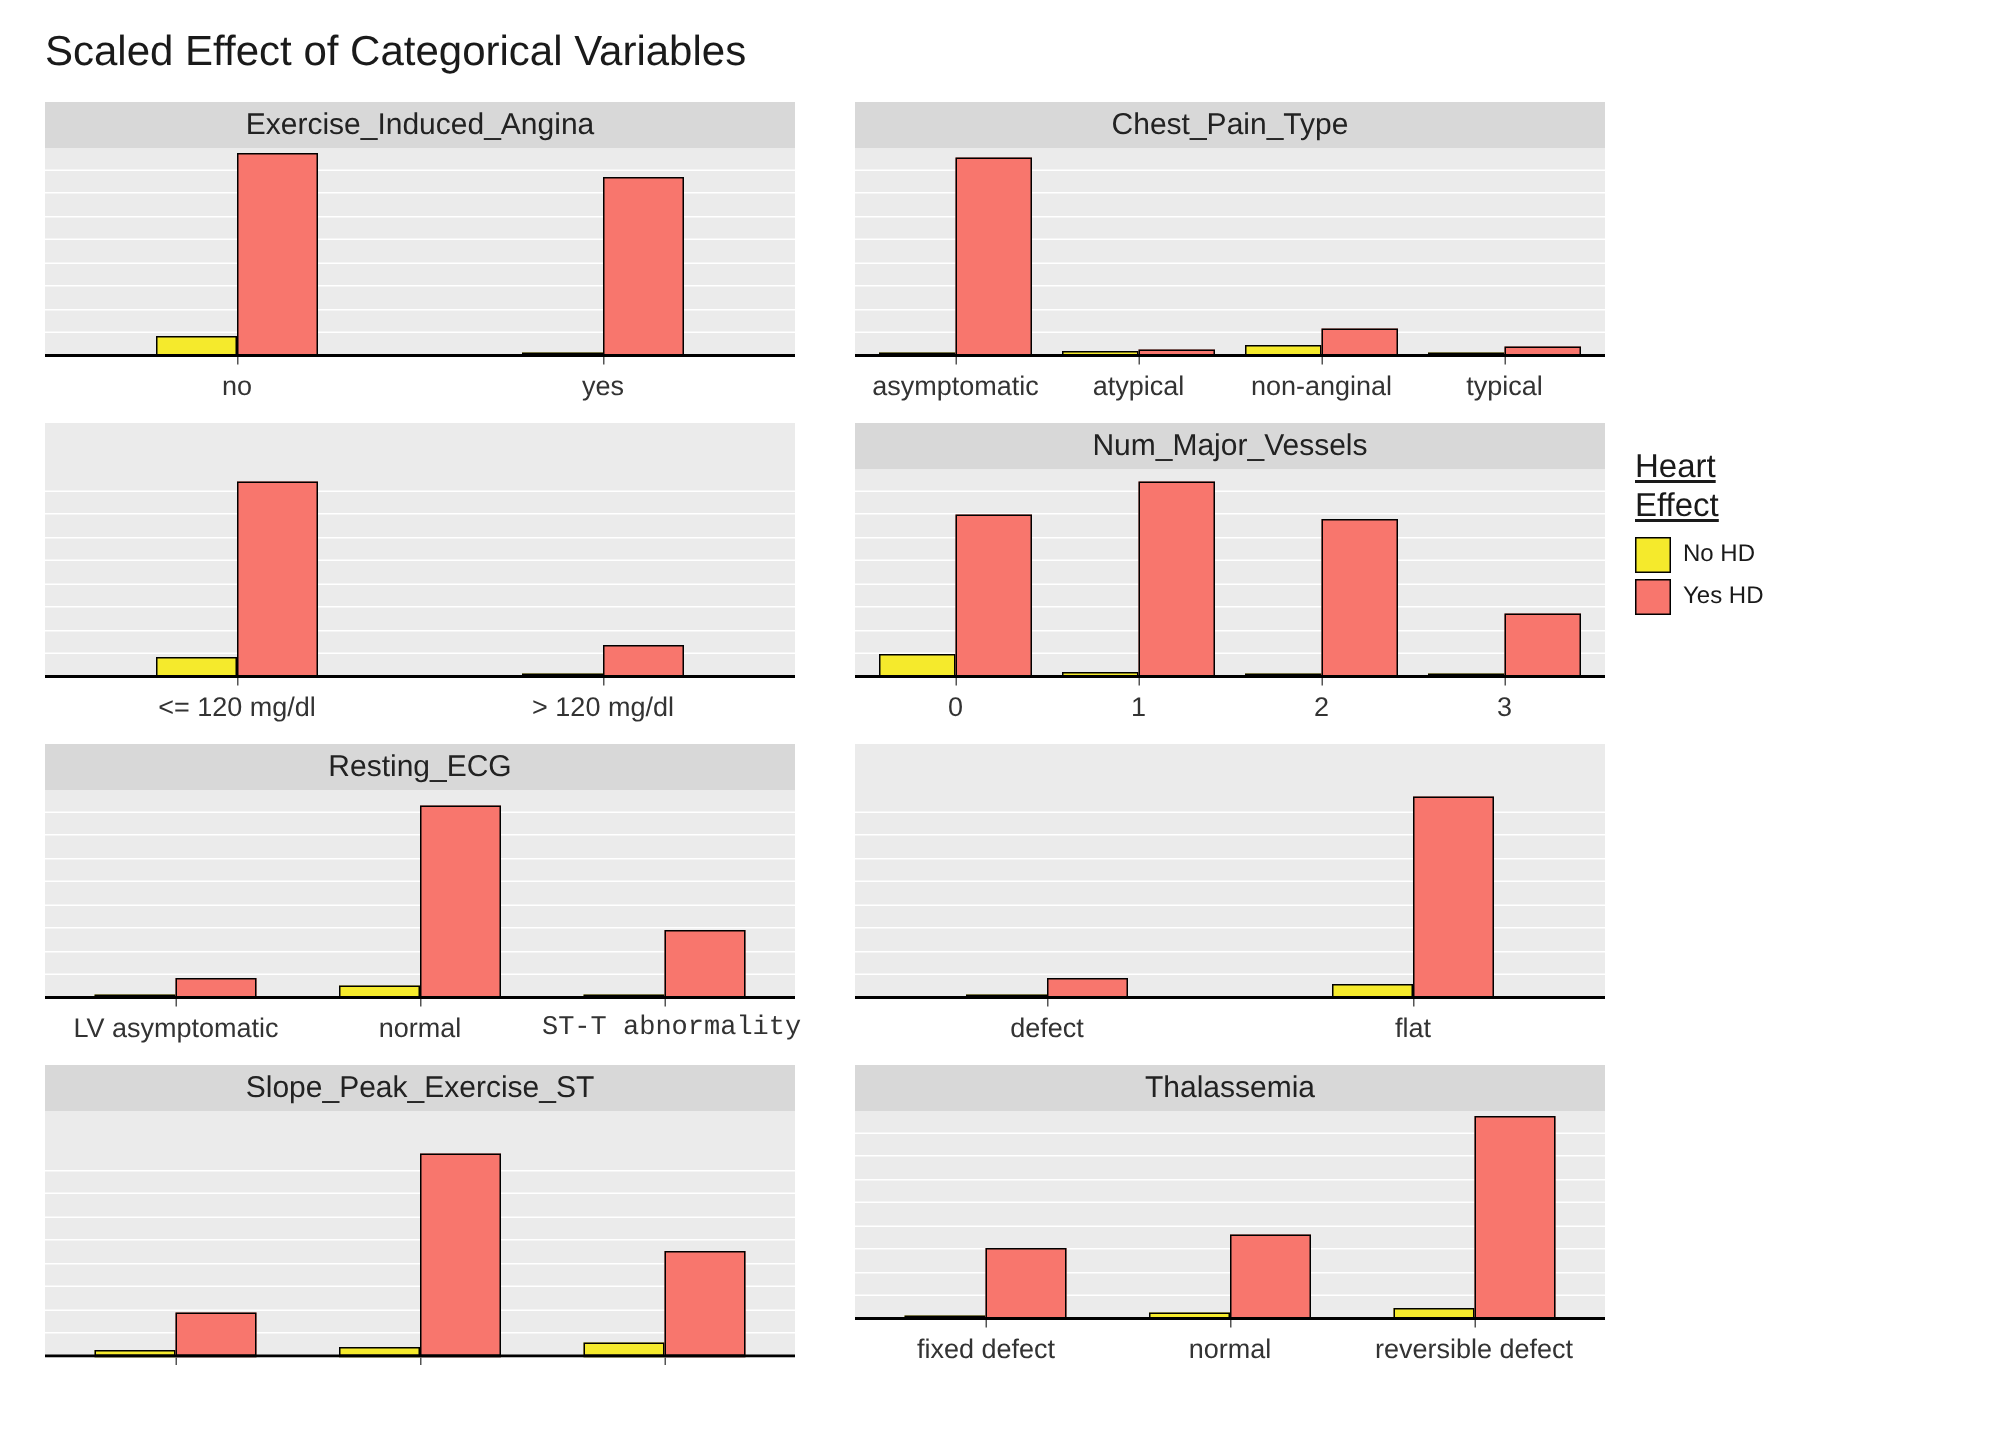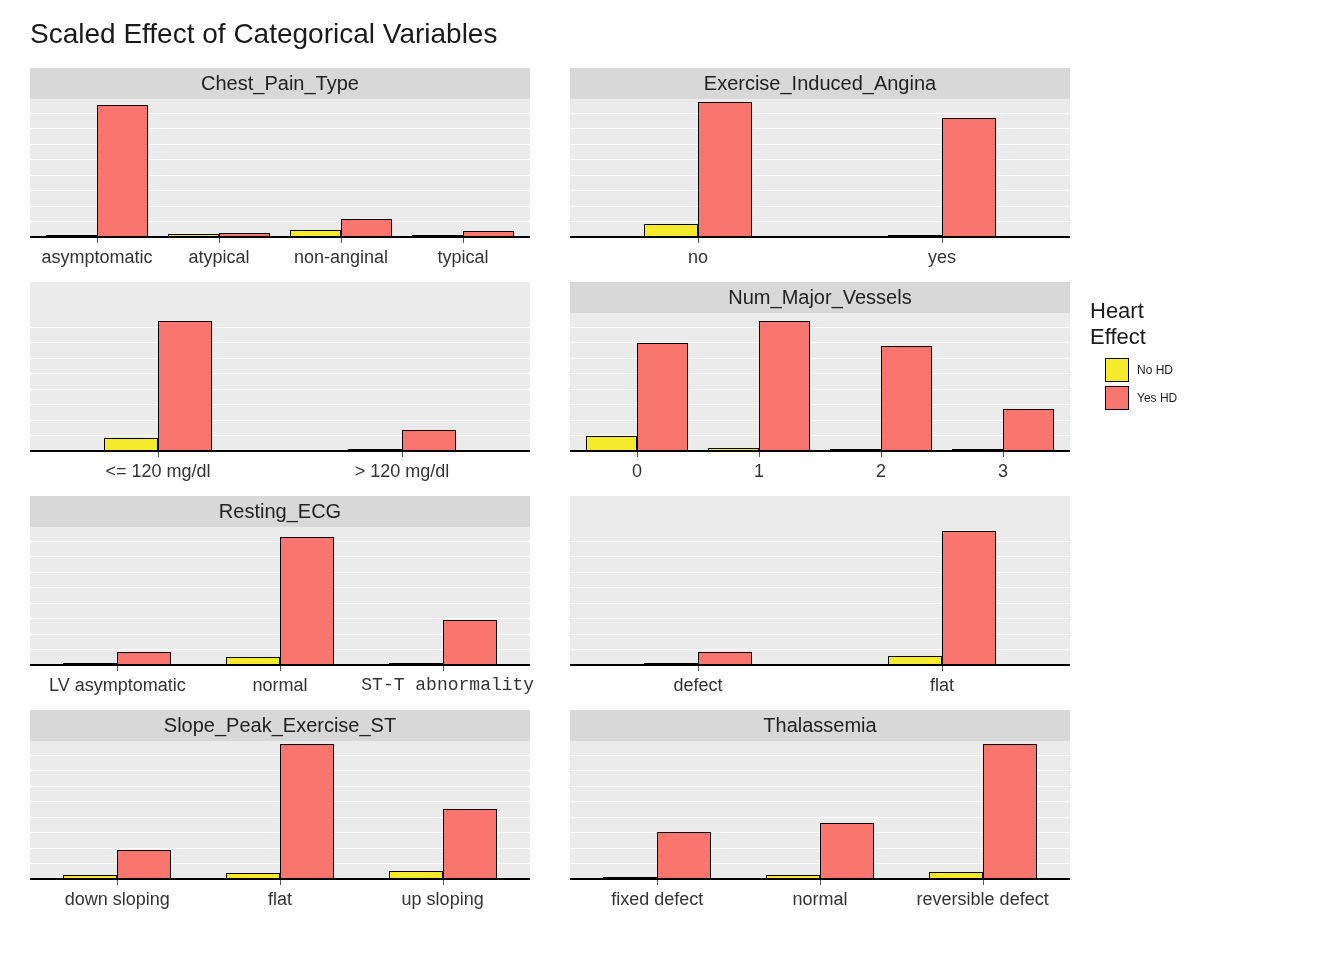--- a/index.html
+++ b/index.html
@@ -111,44 +111,79 @@
     background: #555;
   }
   .legend {
     margin-top: 230px;
     font-size: 22px;
     color: #1a1a1a;
   }
   .legend-title {
     margin-bottom: 8px;
     line-height: 26px;
+    text-decoration: underline;
   }
   .legend-item {
     display: flex;
     align-items: center;
     gap: 8px;
-    margin: 4px 15px;
-    font-size: 12px;
+    margin: 4px 0;
+    font-size: 16px;
   }
   .swatch {
     width: 24px;
     height: 24px;
     border: 1px solid #000;
   }
   .swatch.no  { background: #f5ea2c; }
   .swatch.yes { background: #f8766d; }
 </style>
 </head>
 <body>
 
 <div class="title">Scaled Effect of Categorical Variables</div>
 
 <div class="layout">
   <div class="grid" id="facet-grid">
       <div class="panel">
+        <div class="strip">Exercise_Induced_Angina</div>
+        <div class="plotarea" style="height: 140px;">
+          <div class="gridlines">
+            <div class="hline" style="bottom: 15.5556px;"></div>
+            <div class="hline" style="bottom: 31.1111px;"></div>
+            <div class="hline" style="bottom: 46.6667px;"></div>
+            <div class="hline" style="bottom: 62.2222px;"></div>
+            <div class="hline" style="bottom: 77.7778px;"></div>
+            <div class="hline" style="bottom: 93.3333px;"></div>
+            <div class="hline" style="bottom: 108.889px;"></div>
+            <div class="hline" style="bottom: 124.444px;"></div>
+          </div>
+          <div class="bars-row">
+            <div class="group" style="width: 244px;">
+              <div class="bar no" title="No HD – no: 0.1" style="width: 54px; height: 13.6px;"></div>
+              <div class="bar yes" title="Yes HD – no: 1" style="width: 54px; height: 136px;"></div>
+            </div>
+            <div class="group" style="width: 244px;">
+              <div class="bar no" title="No HD – yes: 0.02" style="width: 54px; height: 2.72px;"></div>
+              <div class="bar yes" title="Yes HD – yes: 0.88" style="width: 54px; height: 119.68px;"></div>
+            </div>
+          </div>
+          <div class="baseline"></div>
+        </div>
+        <div class="tickmarks">
+          <div class="tick" style="left: 128px;"></div>
+          <div class="tick" style="left: 372px;"></div>
+        </div>
+        <div class="x-axis">
+          <div class="x-cat" style="width: 244px;">no</div>
+          <div class="x-cat" style="width: 244px;">yes</div>
+        </div>
+      </div>
+      <div class="panel">
         <div class="strip">Chest_Pain_Type</div>
         <div class="plotarea" style="height: 140px;">
           <div class="gridlines">
             <div class="hline" style="bottom: 15.5556px;"></div>
             <div class="hline" style="bottom: 31.1111px;"></div>
             <div class="hline" style="bottom: 46.6667px;"></div>
             <div class="hline" style="bottom: 62.2222px;"></div>
             <div class="hline" style="bottom: 77.7778px;"></div>
             <div class="hline" style="bottom: 93.3333px;"></div>
             <div class="hline" style="bottom: 108.889px;"></div>
@@ -181,54 +216,20 @@
           <div class="tick" style="left: 433px;"></div>
         </div>
         <div class="x-axis">
           <div class="x-cat" style="width: 122px;">asymptomatic</div>
           <div class="x-cat" style="width: 122px;">atypical</div>
           <div class="x-cat" style="width: 122px;">non-anginal</div>
           <div class="x-cat" style="width: 122px;">typical</div>
         </div>
       </div>
       <div class="panel">
-        <div class="strip">Exercise_Induced_Angina</div>
-        <div class="plotarea" style="height: 140px;">
-          <div class="gridlines">
-            <div class="hline" style="bottom: 15.5556px;"></div>
-            <div class="hline" style="bottom: 31.1111px;"></div>
-            <div class="hline" style="bottom: 46.6667px;"></div>
-            <div class="hline" style="bottom: 62.2222px;"></div>
-            <div class="hline" style="bottom: 77.7778px;"></div>
-            <div class="hline" style="bottom: 93.3333px;"></div>
-            <div class="hline" style="bottom: 108.889px;"></div>
-            <div class="hline" style="bottom: 124.444px;"></div>
-          </div>
-          <div class="bars-row">
-            <div class="group" style="width: 244px;">
-              <div class="bar no" title="No HD – no: 0.1" style="width: 54px; height: 13.6px;"></div>
-              <div class="bar yes" title="Yes HD – no: 1" style="width: 54px; height: 136px;"></div>
-            </div>
-            <div class="group" style="width: 244px;">
-              <div class="bar no" title="No HD – yes: 0.02" style="width: 54px; height: 2.72px;"></div>
-              <div class="bar yes" title="Yes HD – yes: 0.88" style="width: 54px; height: 119.68px;"></div>
-            </div>
-          </div>
-          <div class="baseline"></div>
-        </div>
-        <div class="tickmarks">
-          <div class="tick" style="left: 128px;"></div>
-          <div class="tick" style="left: 372px;"></div>
-        </div>
-        <div class="x-axis">
-          <div class="x-cat" style="width: 244px;">no</div>
-          <div class="x-cat" style="width: 244px;">yes</div>
-        </div>
-      </div>
-      <div class="panel">
         <div class="plotarea" style="height: 140px;">
           <div class="gridlines">
             <div class="hline" style="bottom: 15.5556px;"></div>
             <div class="hline" style="bottom: 31.1111px;"></div>
             <div class="hline" style="bottom: 46.6667px;"></div>
             <div class="hline" style="bottom: 62.2222px;"></div>
             <div class="hline" style="bottom: 77.7778px;"></div>
             <div class="hline" style="bottom: 93.3333px;"></div>
             <div class="hline" style="bottom: 108.889px;"></div>
             <div class="hline" style="bottom: 124.444px;"></div>
@@ -399,25 +400,20 @@
               <div class="bar no" title="No HD – up sloping: 0.07" style="width: 54px; height: 9.52px;"></div>
               <div class="bar yes" title="Yes HD – up sloping: 0.52" style="width: 54px; height: 70.72px;"></div>
             </div>
           </div>
           <div class="baseline"></div>
         </div>
         <div class="tickmarks">
           <div class="tick" style="left: 87.3333px;"></div>
           <div class="tick" style="left: 250px;"></div>
           <div class="tick" style="left: 412.667px;"></div>
-        </div>
-        <div class="x-axis">
-          <div class="x-cat" style="width: 162.667px;">down sloping</div>
-          <div class="x-cat" style="width: 162.667px;">flat</div>
-          <div class="x-cat" style="width: 162.667px;">up sloping</div>
         </div>
       </div>
       <div class="panel">
         <div class="strip">Thalassemia</div>
         <div class="plotarea" style="height: 140px;">
           <div class="gridlines">
             <div class="hline" style="bottom: 15.5556px;"></div>
             <div class="hline" style="bottom: 31.1111px;"></div>
             <div class="hline" style="bottom: 46.6667px;"></div>
             <div class="hline" style="bottom: 62.2222px;"></div>

